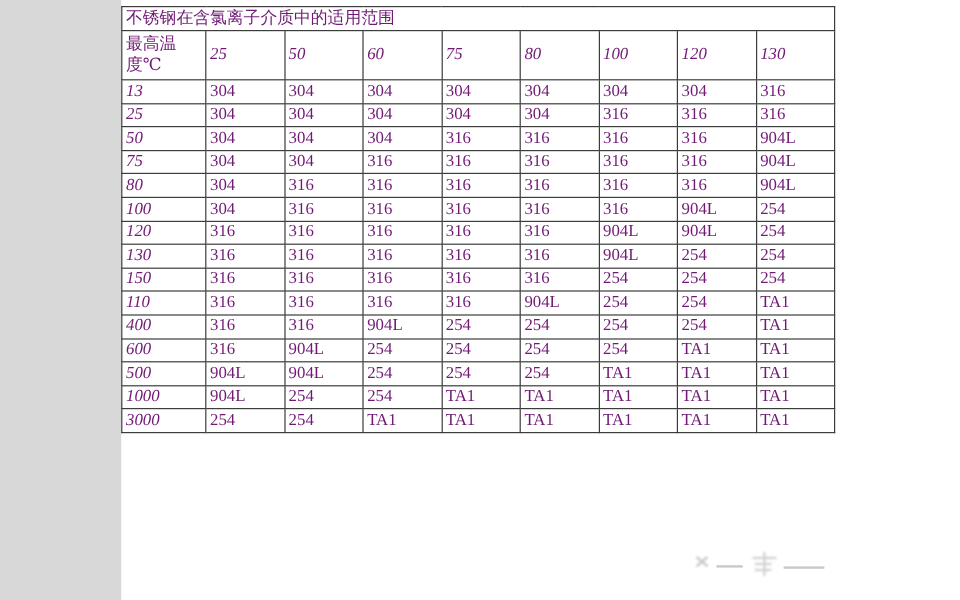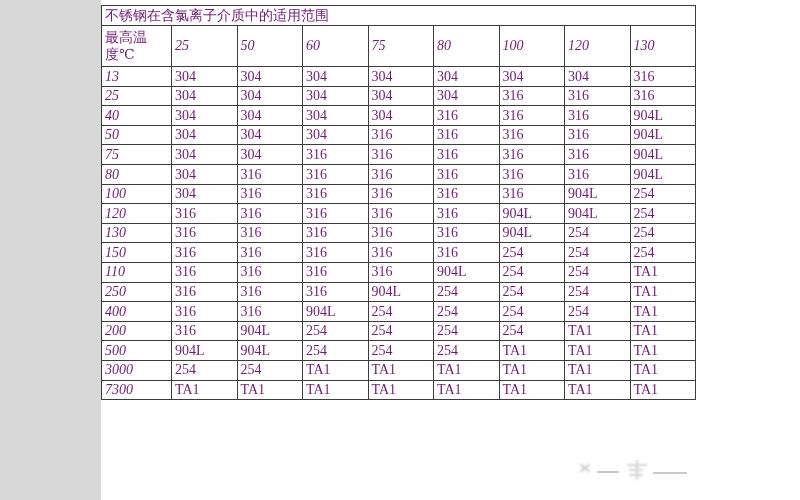--- a/index.html
+++ b/index.html
@@ -160,31 +160,20 @@
           <td>304</td>
           <td>304</td>
           <td>304</td>
           <td>304</td>
           <td>304</td>
           <td>316</td>
           <td>316</td>
           <td>316</td>
         </tr>
         <tr class="data-row">
-          <th class="bold">40</th>
-          <td>304</td>
-          <td>304</td>
-          <td>304</td>
-          <td>304</td>
-          <td>316</td>
-          <td>316</td>
-          <td>316</td>
-          <td>904L</td>
-        </tr>
-        <tr class="data-row">
           <th class="bold">50</th>
           <td>304</td>
           <td>304</td>
           <td>304</td>
           <td>316</td>
           <td>316</td>
           <td>316</td>
           <td>316</td>
           <td>904L</td>
         </tr>
@@ -259,43 +248,32 @@
           <td>316</td>
           <td>316</td>
           <td>316</td>
           <td>316</td>
           <td>904L</td>
           <td>254</td>
           <td>254</td>
           <td>TA1</td>
         </tr>
         <tr class="data-row">
-          <th class="bold">250</th>
-          <td>316</td>
-          <td>316</td>
-          <td>316</td>
-          <td>904L</td>
-          <td>254</td>
-          <td>254</td>
-          <td>254</td>
-          <td>TA1</td>
-        </tr>
-        <tr class="data-row">
           <th class="bold">400</th>
           <td>316</td>
           <td>316</td>
           <td>904L</td>
           <td>254</td>
           <td>254</td>
           <td>254</td>
           <td>254</td>
           <td>TA1</td>
         </tr>
         <tr class="data-row">
-          <th class="bold">200</th>
+          <th class="bold">600</th>
           <td>316</td>
           <td>904L</td>
           <td>254</td>
           <td>254</td>
           <td>254</td>
           <td>254</td>
           <td>TA1</td>
           <td>TA1</td>
         </tr>
         <tr class="data-row">
@@ -303,34 +281,34 @@
           <td>904L</td>
           <td>904L</td>
           <td>254</td>
           <td>254</td>
           <td>254</td>
           <td>TA1</td>
           <td>TA1</td>
           <td>TA1</td>
         </tr>
         <tr class="data-row">
+          <th class="bold">1000</th>
+          <td>904L</td>
+          <td>254</td>
+          <td>254</td>
+          <td>TA1</td>
+          <td>TA1</td>
+          <td>TA1</td>
+          <td>TA1</td>
+          <td>TA1</td>
+        </tr>
+        <tr class="data-row">
           <th class="bold">3000</th>
           <td>254</td>
           <td>254</td>
-          <td>TA1</td>
-          <td>TA1</td>
-          <td>TA1</td>
-          <td>TA1</td>
-          <td>TA1</td>
-          <td>TA1</td>
-        </tr>
-        <tr class="data-row">
-          <th class="bold">7300</th>
-          <td>TA1</td>
-          <td>TA1</td>
           <td>TA1</td>
           <td>TA1</td>
           <td>TA1</td>
           <td>TA1</td>
           <td>TA1</td>
           <td>TA1</td>
         </tr>
       </tbody>
   </table>
 

